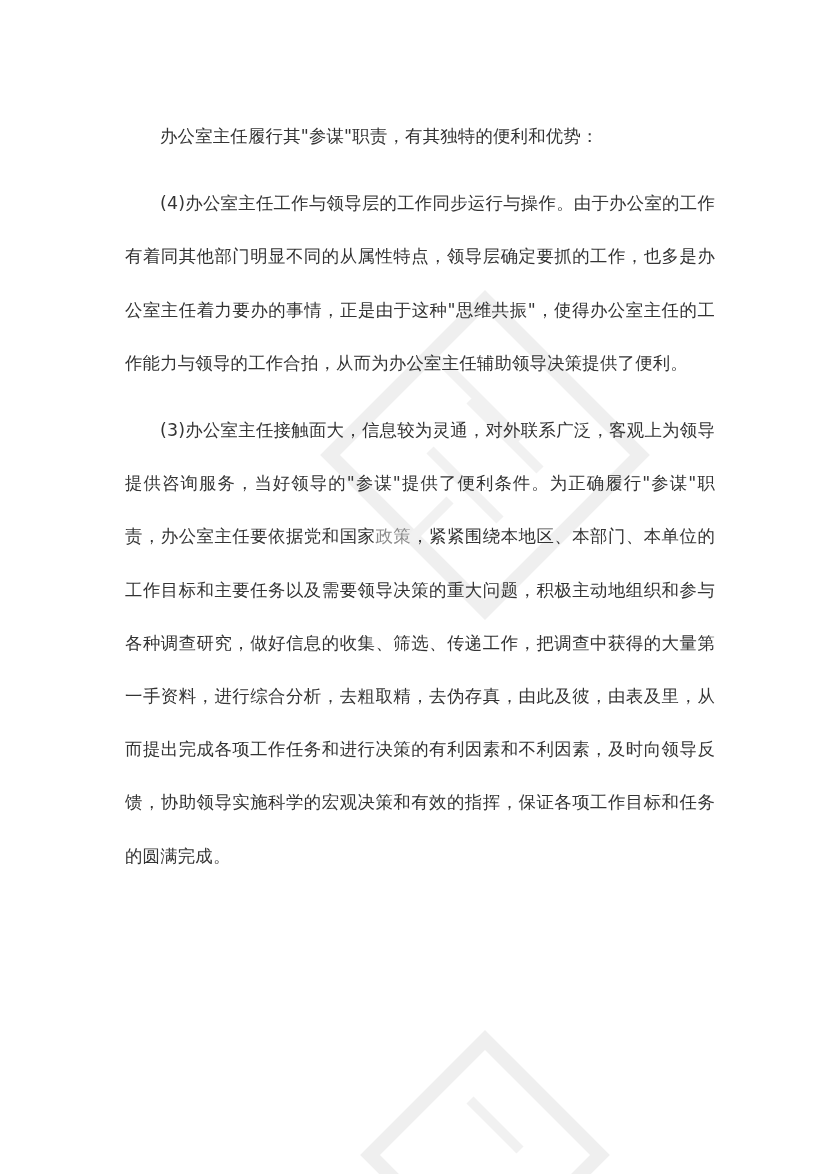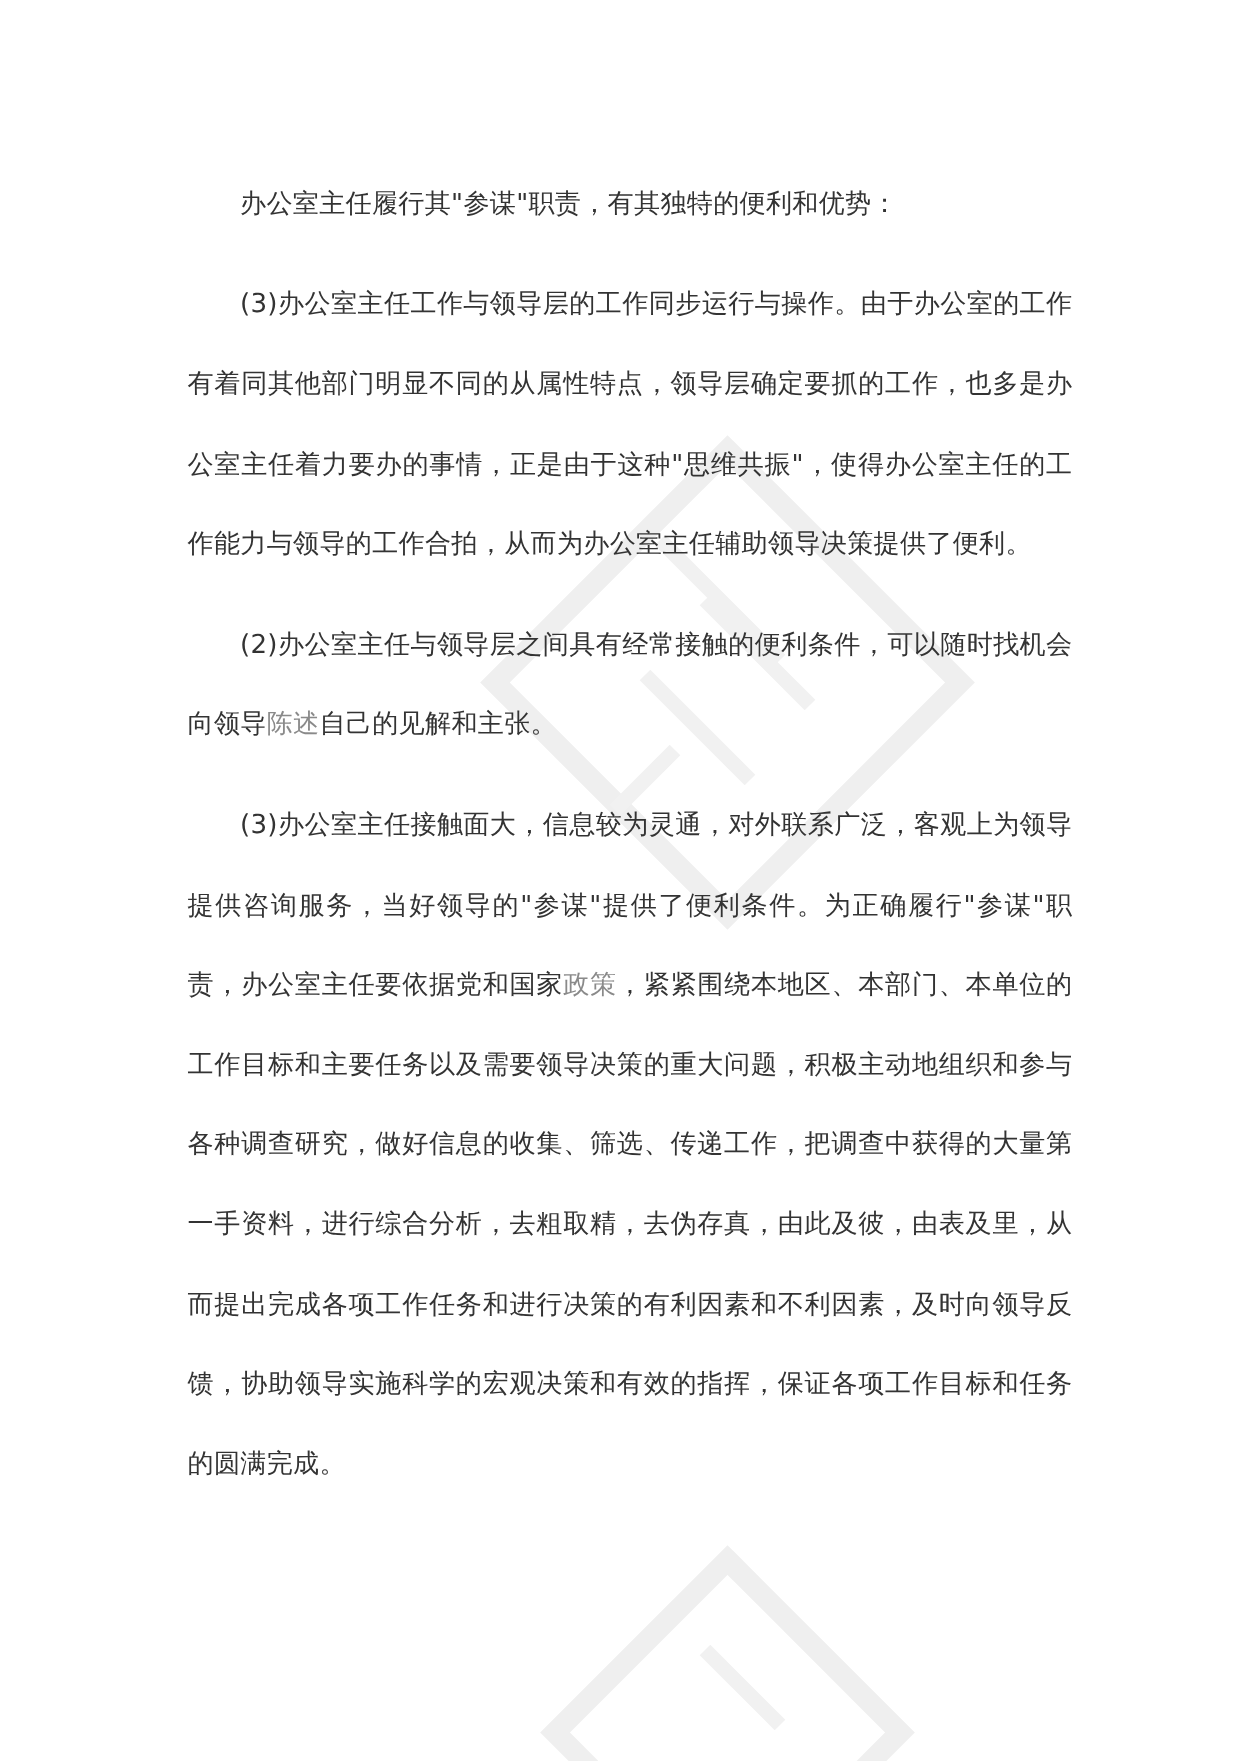--- a/index.html
+++ b/index.html
@@ -27,17 +27,16 @@
     <path d="M485 1040 L600 1155 L485 1270 L370 1155 Z"></path>
   </g>
   <g fill="none" stroke="#f1f1f1" stroke-width="10">
     <path d="M440 360 L520 440 M470 400 L540 470 M430 450 L500 520 M450 500 L410 540"></path>
     <path d="M470 1100 L520 1150"></path>
   </g>
 </svg>
 
 <div class="page">
   <p class="indent">办公室主任履行其"参谋"职责，有其独特的便利和优势：</p>
-  <p class="indent">(3)办公室主任工作与领导层的工作同步运行与操作。由于办公室的工作有着同其他部门明显不同的从属性特点，领导层确定要抓的工作，也多是办公室主任着力要办的事情，正是由于这种"思维共振"，使得办公室主任的工作能力与领导的工作合拍，从而为办公室主任辅助领导决策提供了便利。</p>
-  <p class="indent"><span>(2)办公室主任与领导层之间具有经常接触的便利条件，可以随时找机会向领导</span><span class="link">陈述</span><span>自己的见解和主张。</span></p>
+  <p class="indent">(4)办公室主任工作与领导层的工作同步运行与操作。由于办公室的工作有着同其他部门明显不同的从属性特点，领导层确定要抓的工作，也多是办公室主任着力要办的事情，正是由于这种"思维共振"，使得办公室主任的工作能力与领导的工作合拍，从而为办公室主任辅助领导决策提供了便利。</p>
   <p class="indent"><span>(3)办公室主任接触面大，信息较为灵通，对外联系广泛，客观上为领导提供咨询服务，当好领导的"参谋"提供了便利条件。为正确履行"参谋"职责，办公室主任要依据党和国家</span><span class="link">政策</span><span>，紧紧围绕本地区、本部门、本单位的工作目标和主要任务以及需要领导决策的重大问题，积极主动地组织和参与各种调查研究，做好信息的收集、筛选、传递工作，把调查中获得的大量第一手资料，进行综合分析，去粗取精，去伪存真，由此及彼，由表及里，从而提出完成各项工作任务和进行决策的有利因素和不利因素，及时向领导反馈，协助领导实施科学的宏观决策和有效的指挥，保证各项工作目标和任务的圆满完成。</span></p>
 
 </div>
 
 </body></html>

